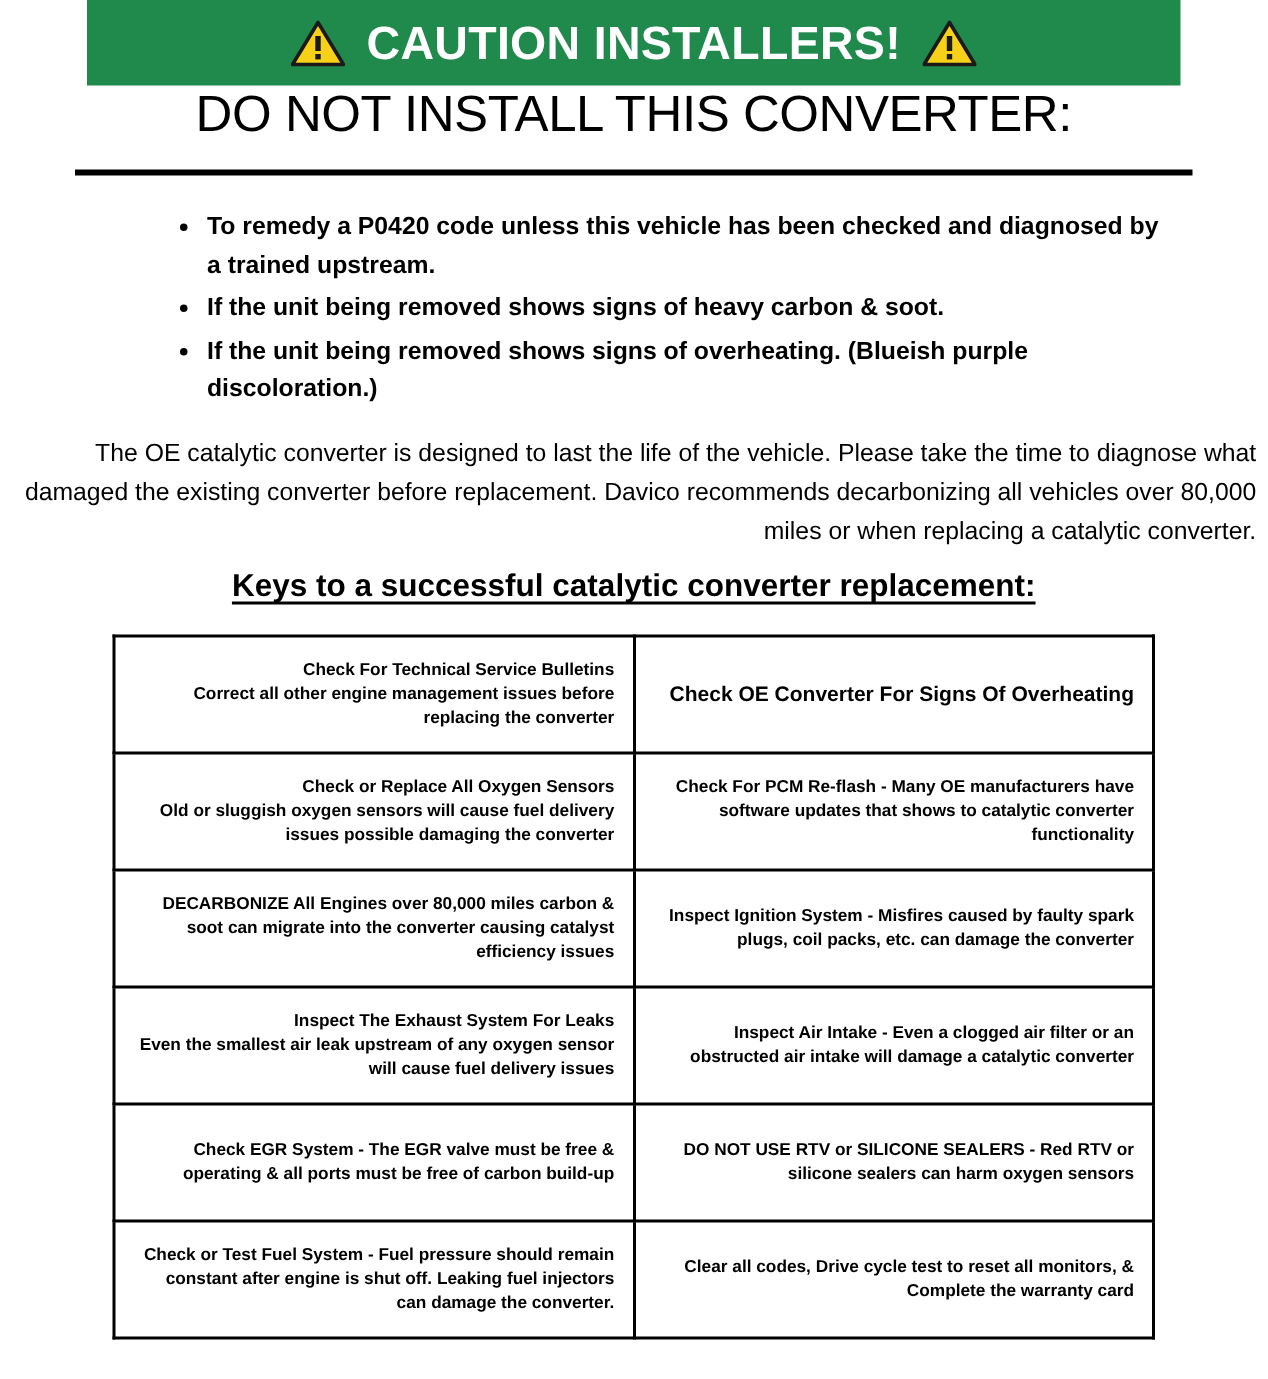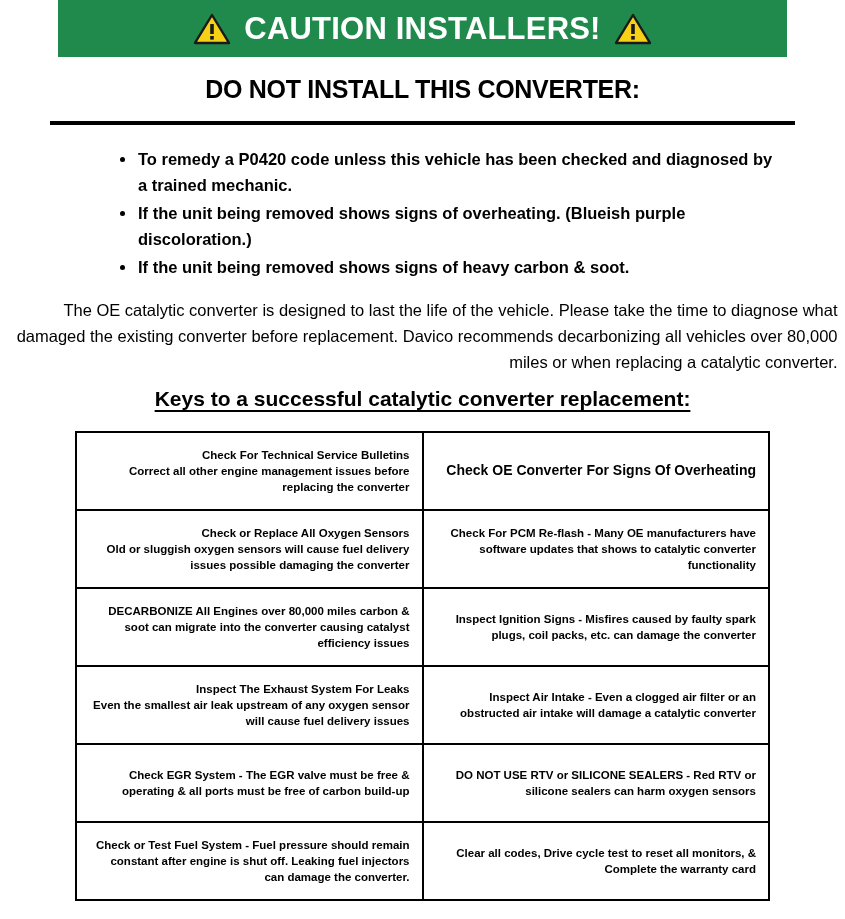--- a/index.html
+++ b/index.html
@@ -40,24 +40,23 @@
   }
   .warn-tri {
     width: 36px;
     height: 32px;
     display: block;
   }
 
   
   .headline {
     text-align: center;
-    font-size: 25px;
-    font-weight: bold;
+    font-size: 34px;
+    font-weight: normal;
     letter-spacing: -0.3px;
-    margin-top: 18px;
   }
   .rule {
     width: 745px;
     height: 4px;
     background: #000;
     margin: 17px auto 0 auto;
   }
 
   
   .bullets {
@@ -145,23 +144,23 @@
       <rect x="16.2" y="11" width="3.6" height="10" fill="#1a1a1a"></rect>
       <rect x="16.2" y="23" width="3.6" height="3.6" fill="#1a1a1a"></rect>
     </svg>
   </div>
 
   <div class="headline">DO NOT INSTALL THIS CONVERTER:</div>
 
   <div class="rule"></div>
 
   <ul class="bullets">
-    <li>To remedy a P0420 code unless this vehicle has been checked and diagnosed by a trained mechanic.</li>
+    <li>To remedy a P0420 code unless this vehicle has been checked and diagnosed by a trained upstream.</li>
+    <li>If the unit being removed shows signs of heavy carbon &amp; soot.</li>
     <li>If the unit being removed shows signs of overheating. (Blueish purple discoloration.)</li>
-    <li>If the unit being removed shows signs of heavy carbon &amp; soot.</li>
   </ul>
 
   <div class="para">The OE catalytic converter is designed to last the life of the vehicle. Please take the time to diagnose what damaged the existing converter before replacement. Davico recommends decarbonizing all vehicles over 80,000 miles or when replacing a catalytic converter.</div>
 
   <div class="keys-heading">Keys to a successful catalytic converter replacement:</div>
 
   <div class="tbl-wrap">
     <table class="keys">
       <tbody>
         <tr>
@@ -173,21 +172,21 @@
         </tr>
         <tr>
           <td>
               <div>Check or Replace All Oxygen Sensors</div>
               <div>Old or sluggish oxygen sensors will cause fuel delivery issues possible damaging the converter</div>
             </td>
           <td>Check For PCM Re-flash - Many OE manufacturers have software updates that shows to catalytic converter functionality</td>
         </tr>
         <tr>
           <td>DECARBONIZE All Engines over 80,000 miles carbon &amp; soot can migrate into the converter causing catalyst efficiency issues</td>
-          <td>Inspect Ignition Signs - Misfires caused by faulty spark plugs, coil packs, etc. can damage the converter</td>
+          <td>Inspect Ignition System - Misfires caused by faulty spark plugs, coil packs, etc. can damage the converter</td>
         </tr>
         <tr>
           <td>
               <div>Inspect The Exhaust System For Leaks</div>
               <div>Even the smallest air leak upstream of any oxygen sensor will cause fuel delivery issues</div>
             </td>
           <td>Inspect Air Intake - Even a clogged air filter or an obstructed air intake will damage a catalytic converter</td>
         </tr>
         <tr>
           <td>Check EGR System - The EGR valve must be free &amp; operating &amp; all ports must be free of carbon build-up</td>

